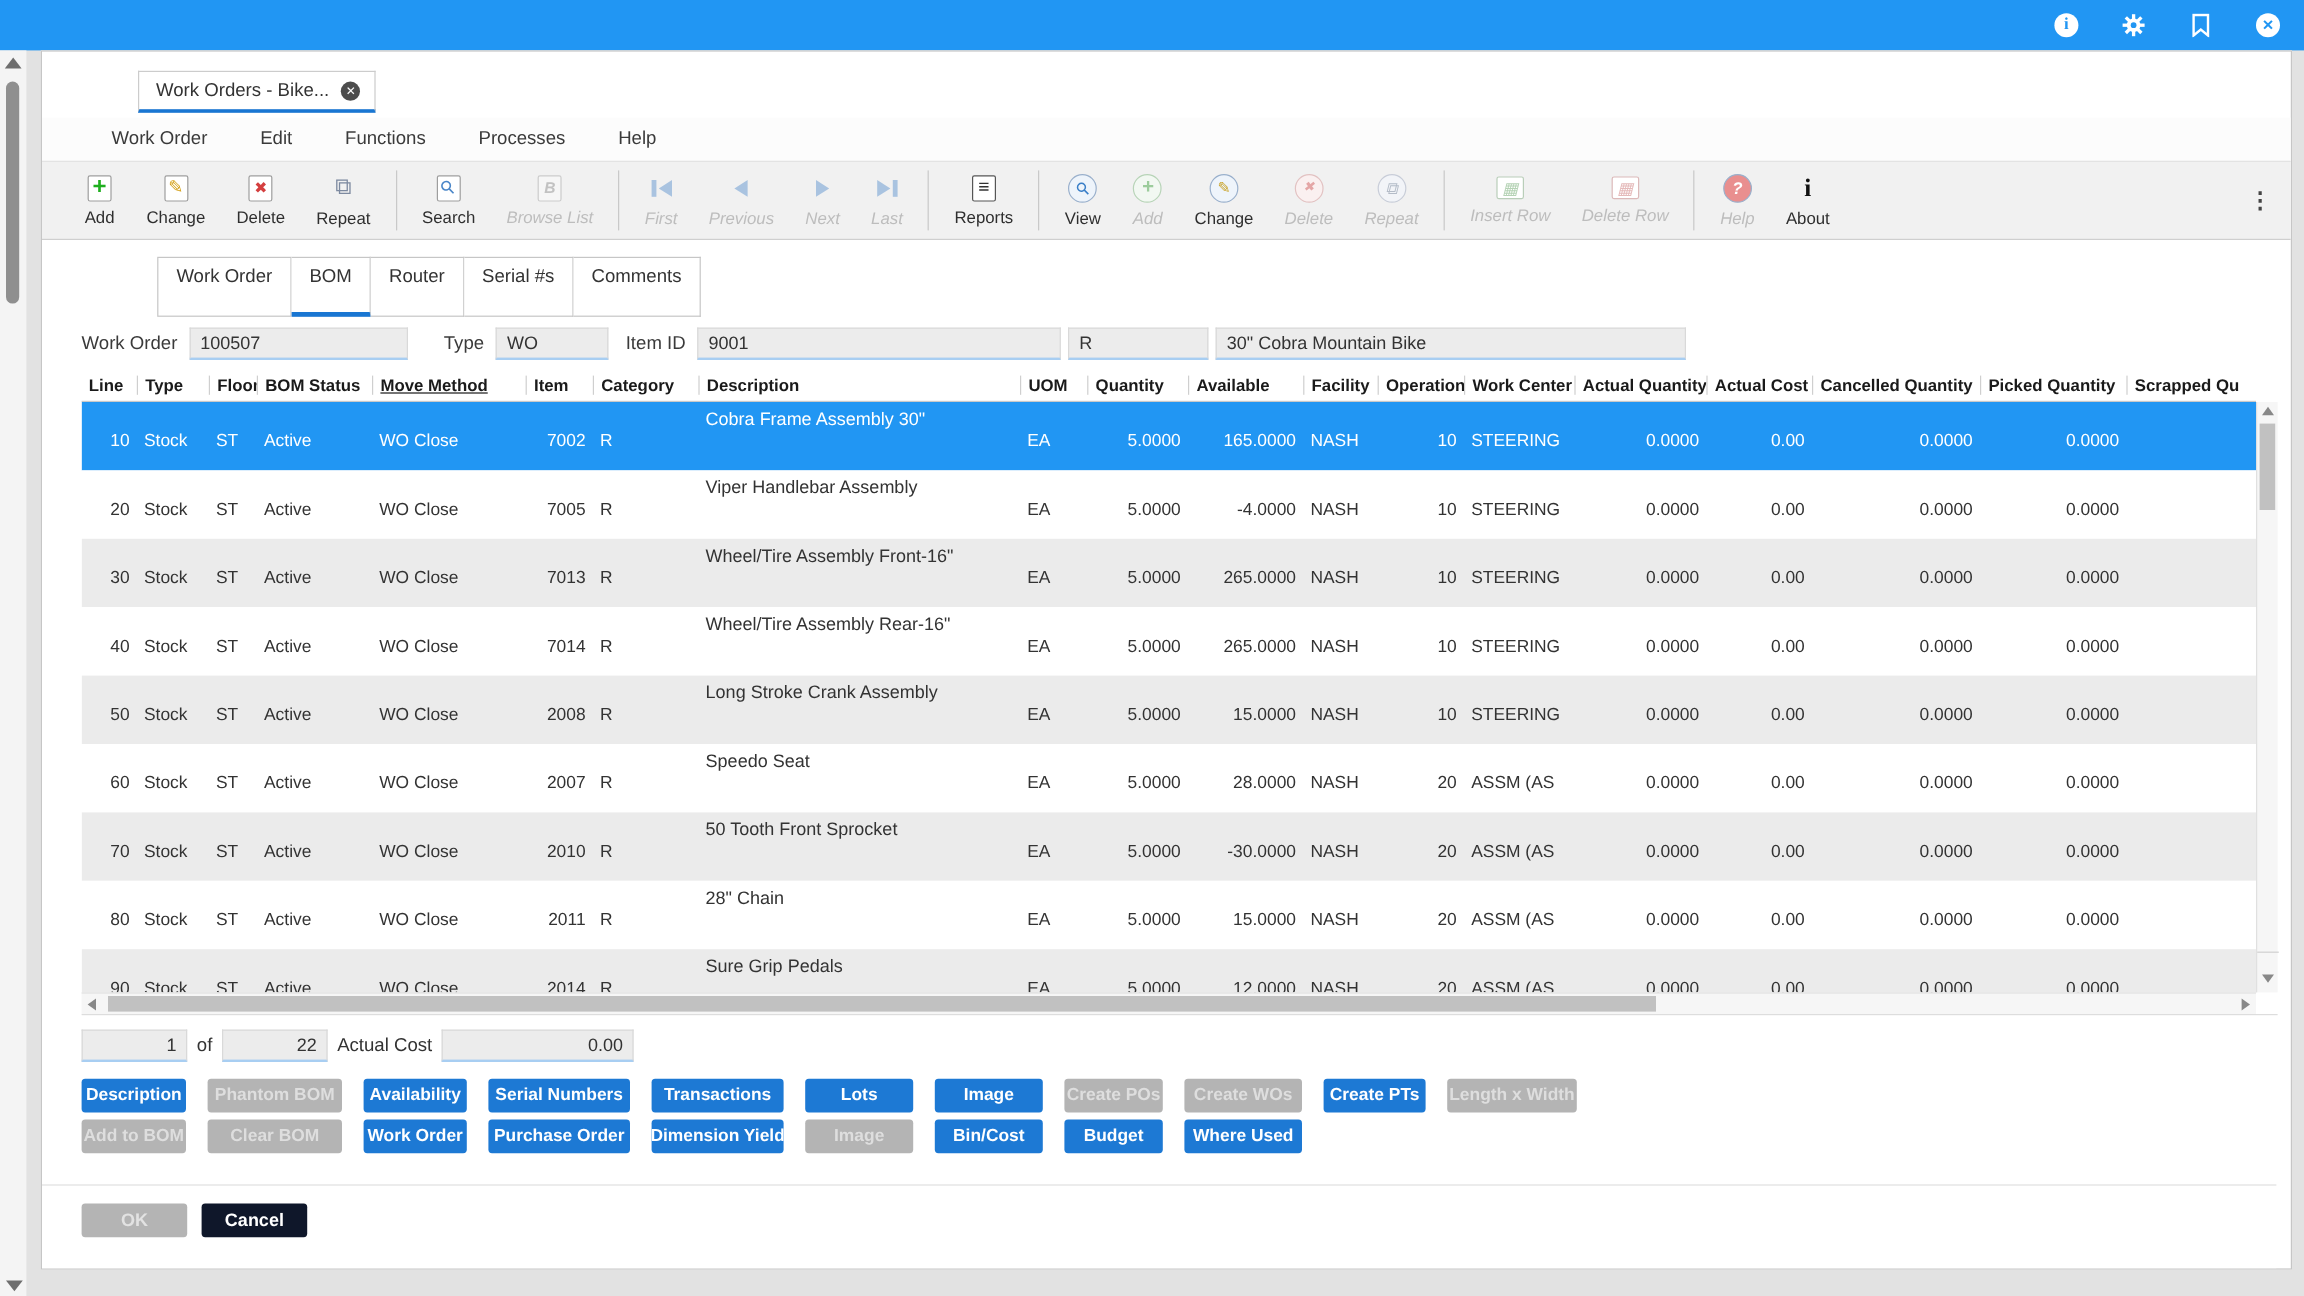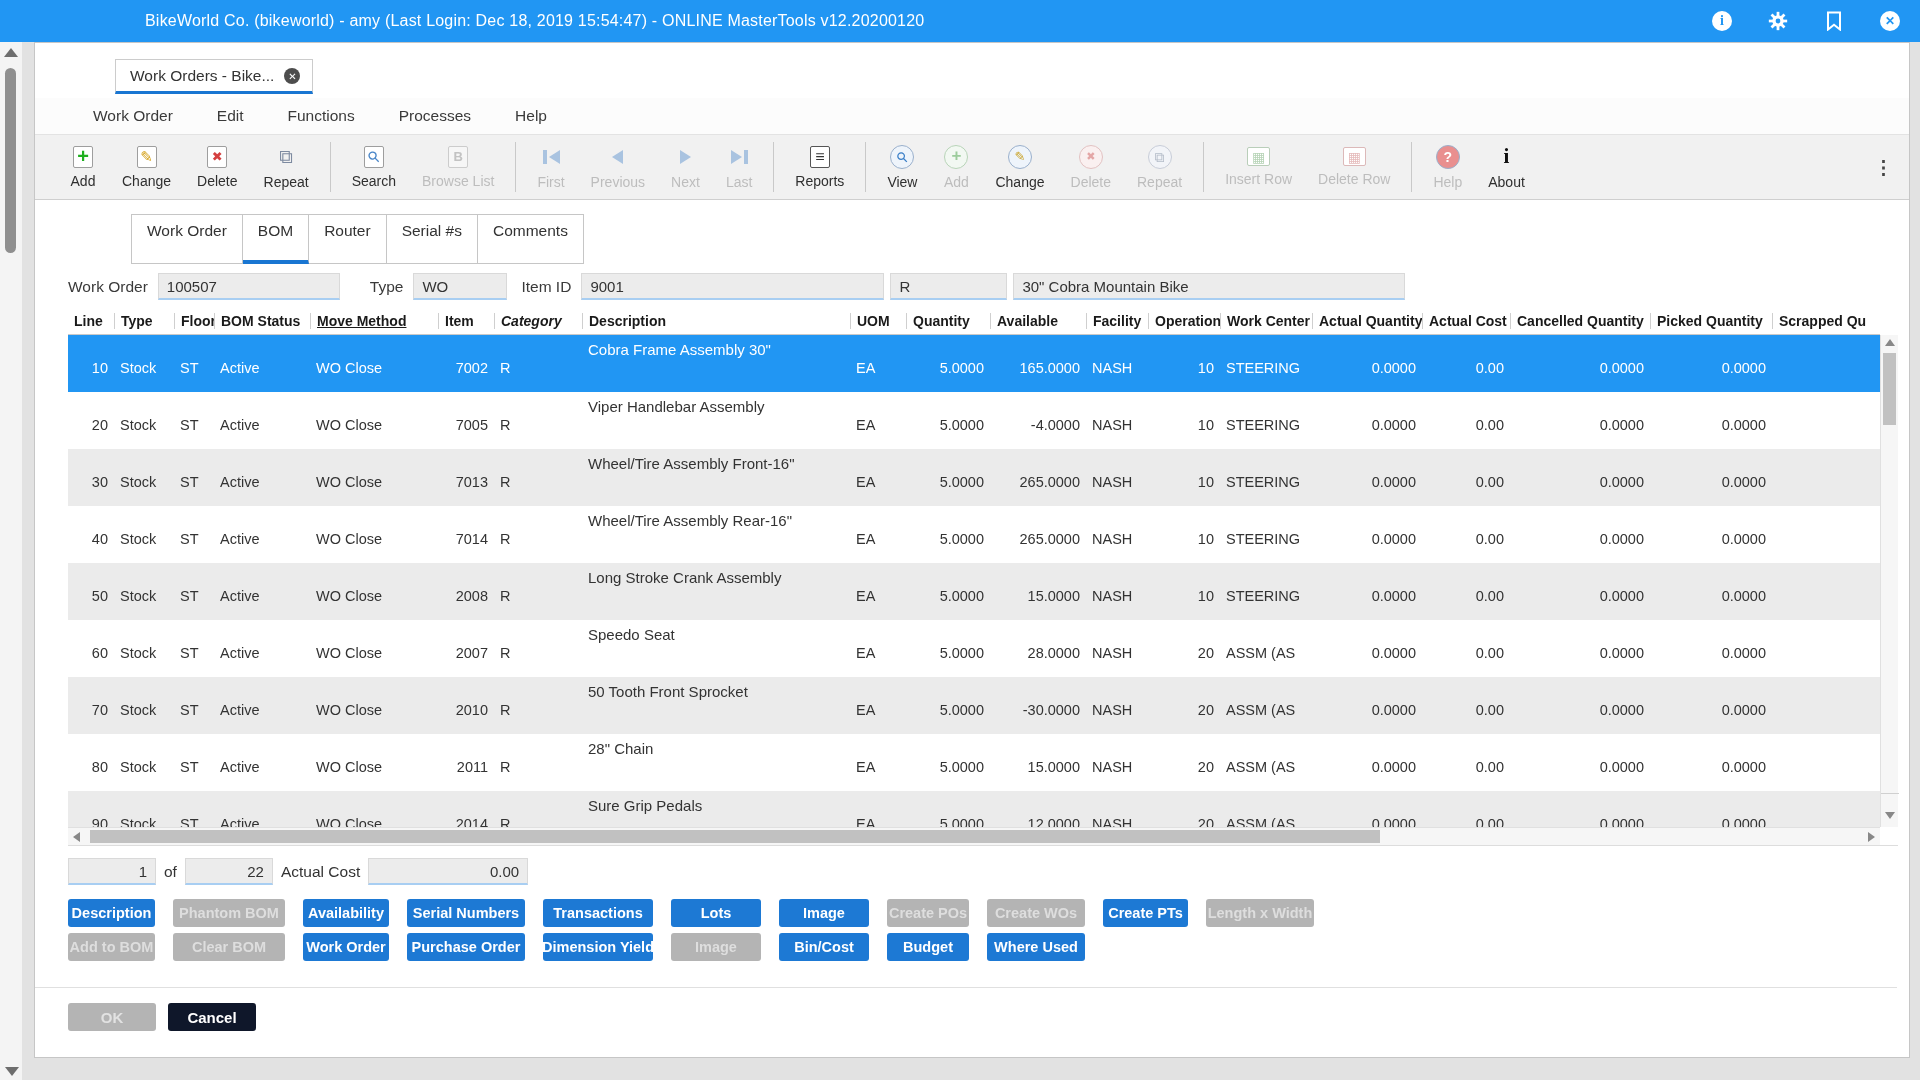--- a/index.html
+++ b/index.html
@@ -40,21 +40,21 @@
   .menubar { height:36px; display:flex; align-items:center; gap:44px; padding-left:58px; background:#fcfcfc; font-size:15.5px; color:#3a3a3a; }
   .menu-item { cursor:pointer; }
 
   
   .toolbar { height:66px; background:#f1f1f1; border-top:1px solid #e3e3e3; border-bottom:1px solid #cfcfcf;
     display:flex; align-items:center; padding-left:14px; }
   .tb-group { display:flex; align-items:center; padding:0 8px; height:50px; }
   .tb-group + .tb-group { border-left:1px solid #c9c9c9; }
   .tb-item { display:flex; flex-direction:column; align-items:center; gap:5px; padding:0 13px; min-width:52px; cursor:pointer; }
   .tb-item .tb-label { font-size:14px; color:#2f2f2f; white-space:nowrap; }
-  .tb-item.disabled { cursor:default; }
+  .tb-item.disabled { cursor:default;font-style:italic; }
   .tb-item.disabled .tb-label { color:#bdbdbd; }
   .kebab { margin-left:auto; margin-right:16px; font-size:19px; font-weight:bold; color:#444; cursor:pointer; letter-spacing:0; }
 
   
   .ic { position:relative; display:flex; align-items:center; justify-content:center; width:26px; height:24px; line-height:1; }
   .icbox { background:#fff; border:1px solid #9e9e9e; border-radius:2px; width:20px; height:22px; }
   .ic-add-page::after { content:"+"; color:#1faf1f; font-weight:bold; font-size:20px; margin-top:-2px; }
   .ic-edit-page::after { content:"\270E"; color:#d4a017; font-size:15px; }
   .ic-delete-page::after { content:"\2716"; color:#d43f3f; font-size:13px; }
   .ic-repeat-pages::after { content:"\29C9"; color:#7d8aa0; font-size:19px; }
@@ -155,21 +155,20 @@
     padding:15px 0 0 33px; display:flex; gap:12px; background:#fff; }
   .fbtn { width:88px; height:28px; border:none; border-radius:3px; font-family:"Liberation Sans",sans-serif;
     font-size:15px; font-weight:bold; display:flex; align-items:center; justify-content:center; cursor:pointer; }
   .fbtn.ok { background:#b4b4b4; color:#e2e2e2; cursor:default; }
   .fbtn.cancel { background:#0f172a; color:#fff; }
 </style>
 </head>
 <body>
 
 <div class="titlebar">
-  <div class="title">BikeWorld Co. (bikeworld) - amy (Last Login: Dec 18, 2019 15:54:47) - ONLINE MasterTools v12.20200120</div>
   <div class="tb-icons">
     <div class="tb-ic">
       <span class="circle-white info-glyph">i</span>
     </div>
     <div class="tb-ic">
       <svg width="22" height="22" viewBox="0 0 24 24">
         <g fill="#ffffff">
           <rect x="10.5" y="2" width="3" height="20"></rect>
           <rect x="10.5" y="2" width="3" height="20" transform="rotate(45 12 12)"></rect>
           <rect x="10.5" y="2" width="3" height="20" transform="rotate(90 12 12)"></rect>
@@ -332,21 +331,21 @@
     </div>
 
     <div class="gridwrap">
       <div class="ghead" id="gridhead">
           <div class="gh-cell" style="width: 46px;">Line</div>
           <div class="gh-cell" style="width: 60px;">Type</div>
           <div class="gh-cell" style="width: 40px;">Floor</div>
           <div class="gh-cell" style="width: 96px;">BOM Status</div>
           <div class="gh-cell" style="width: 128px; text-decoration: underline;">Move Method</div>
           <div class="gh-cell" style="width: 56px;">Item</div>
-          <div class="gh-cell" style="width: 88px; font-style: italic;">Category</div>
+          <div class="gh-cell" style="width: 88px;">Category</div>
           <div class="gh-cell" style="width: 268px;">Description</div>
           <div class="gh-cell" style="width: 56px;">UOM</div>
           <div class="gh-cell" style="width: 84px;">Quantity</div>
           <div class="gh-cell" style="width: 96px;">Available</div>
           <div class="gh-cell" style="width: 62px;">Facility</div>
           <div class="gh-cell" style="width: 72px;">Operation</div>
           <div class="gh-cell" style="width: 92px;">Work Center</div>
           <div class="gh-cell" style="width: 110px;">Actual Quantity</div>
           <div class="gh-cell" style="width: 88px;">Actual Cost</div>
           <div class="gh-cell" style="width: 140px;">Cancelled Quantity</div>

